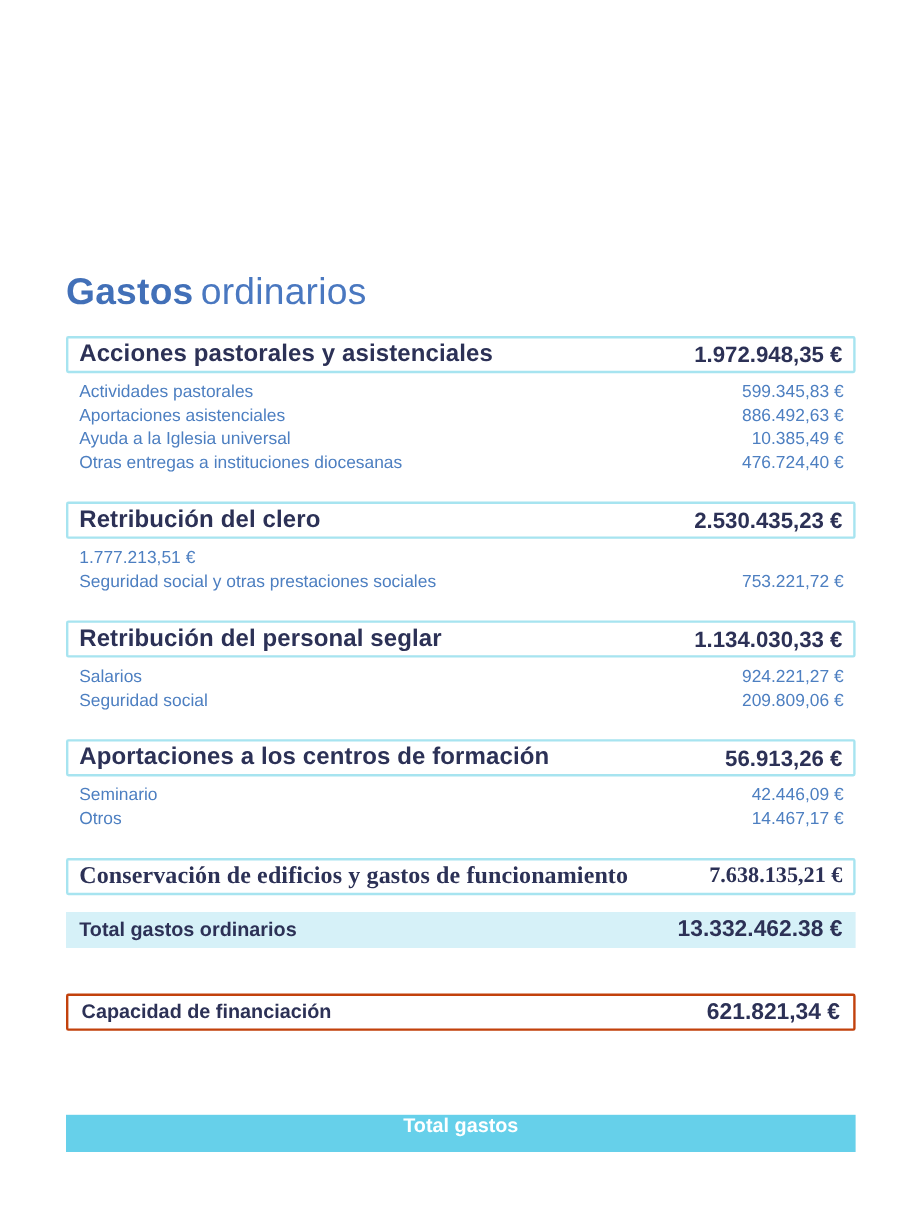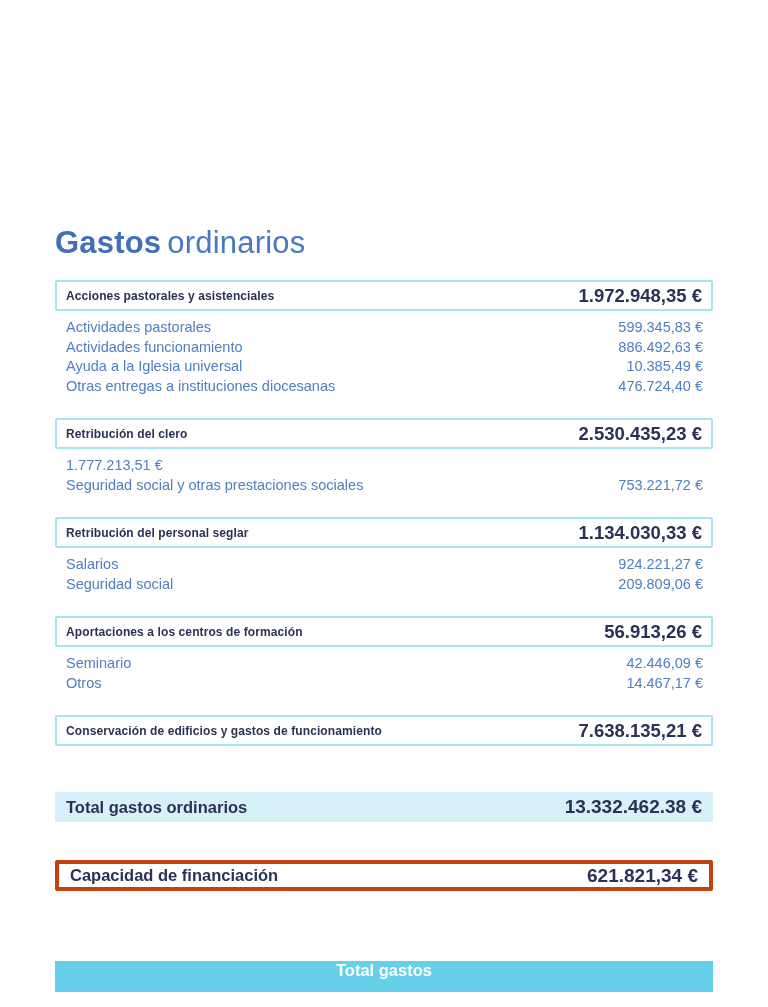--- a/index.html
+++ b/index.html
@@ -18,32 +18,32 @@
     font-size: 31px;
     line-height: 36px;
     color: #4673ba;
     margin-bottom: 19px;
     letter-spacing: 0.2px;
   }
   .title .t-bold { font-weight: 700; color: #4270b8; text-align: center; }
   .title .t-light { font-weight: 400; margin-left: 6px; color: #4a78c0; }
 
   .section { margin-bottom: 22px; }
-  .section.no-items { margin-bottom: 46px; }
+  .section.no-items { margin-bottom: 14px; font-family: Liberation Serif, serif; }
 
   .hdr {
     height: 31px;
     border: 2px solid #a7e4f0;
     border-radius: 2px;
     background: #ffffff;
     display: flex; justify-content: space-between; align-items: center;
     padding: 0 9px;
   }
   .hdr-label {
-    font-weight: 700; font-size: 12px; color: #2c3156;
+    font-weight: 700; font-size: 20px; color: #2c3156;
     letter-spacing: 0.1px; white-space: nowrap; text-align: center;
   }
   .hdr-value {
     font-weight: 700; font-size: 18.5px; color: #2c3156;
     white-space: nowrap;
   }
 
   .items { padding: 7px 10px 0 11px; }
   .item {
     display: flex; justify-content: space-between; align-items: center;
@@ -62,21 +62,21 @@
   .row-value { font-weight: 700; font-size: 19px; white-space: nowrap; }
 
   .row.highlight {
     background: #d6f1f8;
     height: 30px;
     margin-top: 0px;
     margin-bottom: 38px;
     color: #2c3156;
   }
   .row.outline {
-    border: 4px solid #c2410c;
+    border: 2px solid #c2410c;
     border-radius: 2px;
     background: #ffffff;
     margin-bottom: 70px;
     color: #2c3156;
   }
   .row.solid {
     background: #66d0ea;
     color: #ffffff;
     flex-direction: column;
   }
@@ -92,21 +92,21 @@
     <div class="hdr">
       <span class="hdr-label">Acciones pastorales y asistenciales</span>
       <span class="hdr-value">1.972.948,35 €</span>
     </div>
     <div class="items">
       <div class="item">
         <span>Actividades pastorales</span>
         <span>599.345,83 €</span>
       </div>
       <div class="item">
-        <span>Actividades funcionamiento</span>
+        <span>Aportaciones asistenciales</span>
         <span>886.492,63 €</span>
       </div>
       <div class="item">
         <span>Ayuda a la Iglesia universal</span>
         <span>10.385,49 €</span>
       </div>
       <div class="item">
         <span>Otras entregas a instituciones diocesanas</span>
         <span>476.724,40 €</span>
       </div>

